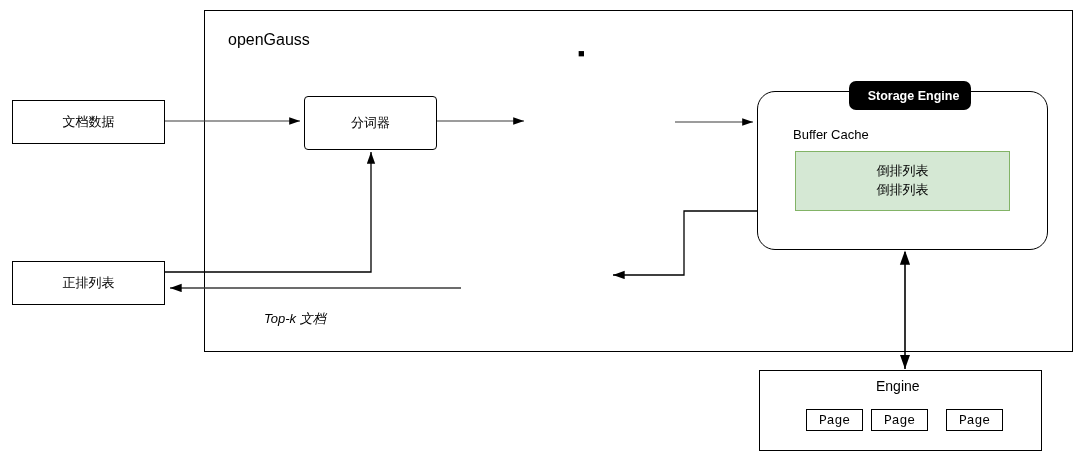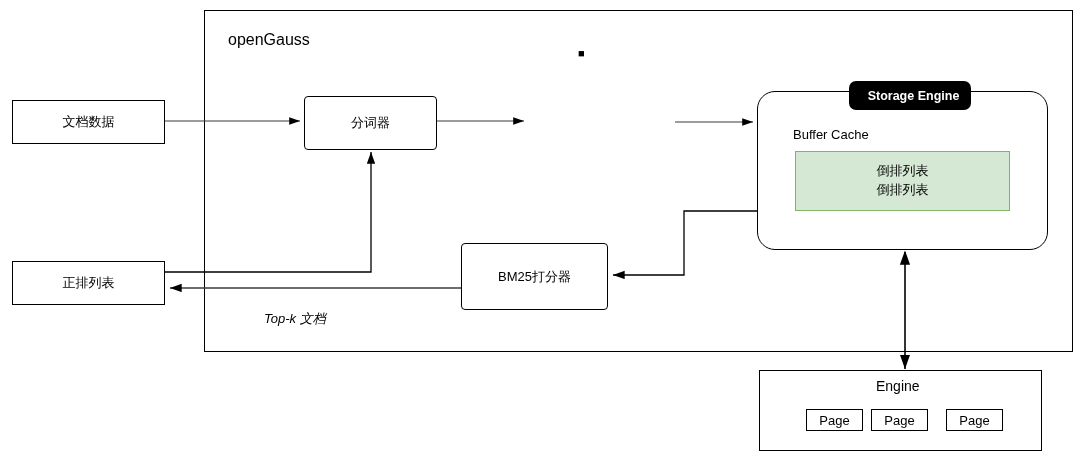--- a/index.html
+++ b/index.html
@@ -85,20 +85,21 @@
   .page-chip {
     position: absolute;
     box-sizing: border-box;
     background: #ffffff;
     border: 1px solid #000000;
     display: flex;
     align-items: center;
     justify-content: center;
     font-size: 13px;
     z-index: 5;
+    font-family: Liberation Mono, monospace;
   }
   svg.wires {
     position: absolute;
     left: 0;
     top: 0;
     width: 1080px;
     height: 460px;
     z-index: 2;
     pointer-events: none;
   }
@@ -151,23 +152,20 @@
 
   <div class="node" style="left:12px; top:261px; width:153px; height:44px;">
     <span>正排列表</span>
   </div>
 
   <div class="node rounded" style="left:304px; top:96px; width:133px; height:54px;">
     <span>分词器</span>
   </div>
 
 
-  <div class="node rounded" style="left:461px; top:243px; width:147px; height:67px;">
-    <span>BM25打分器</span>
-  </div>
 
   <div class="plain-label" style="left:264px; top:310px;font-style:italic;">Top-k 文档</div>
 
   <div class="node rounded" style="left:757px; top:91px; width:291px; height:159px; border-radius:18px;
               display:block;"></div>
 
   <div class="badge" style="left:849px; top:81px; width:122px; height:29px;">
     <span>Storage Engine</span>
   </div>
 

